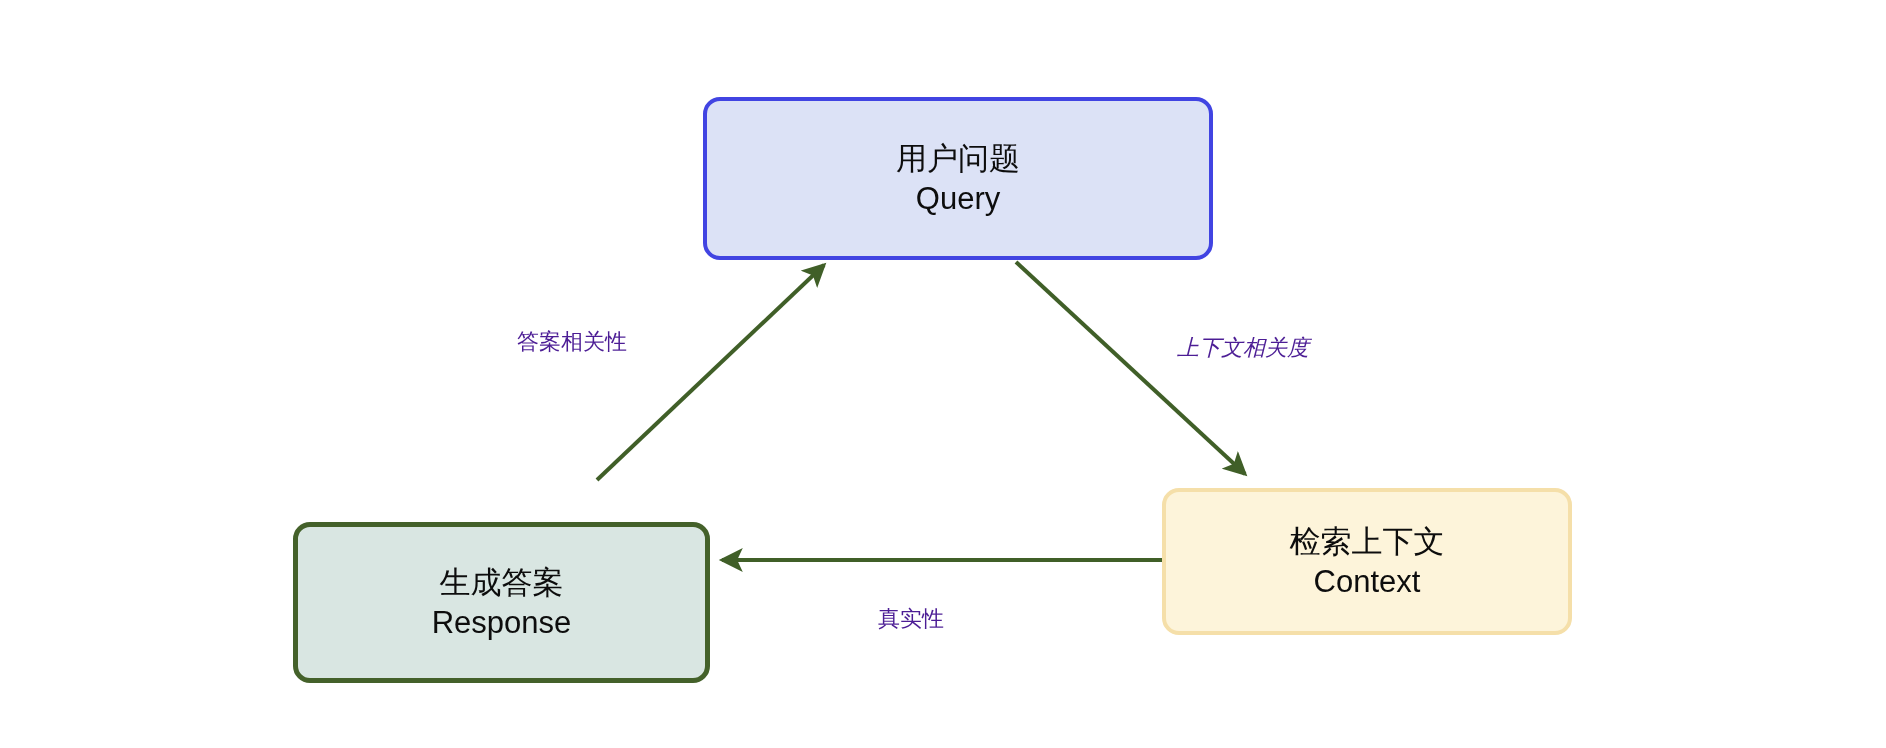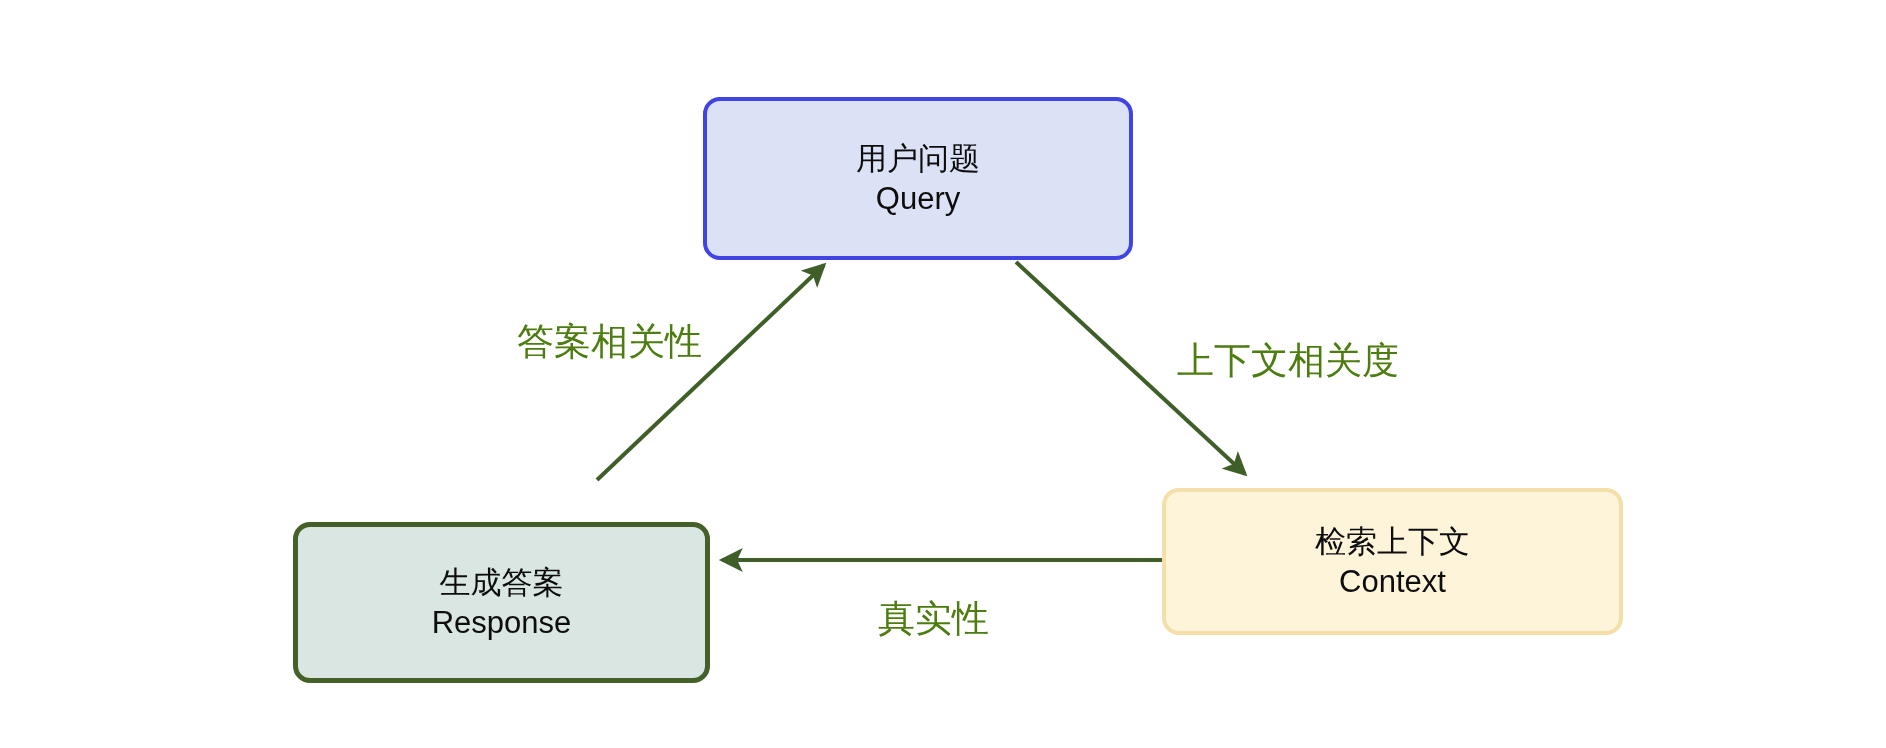--- a/index.html
+++ b/index.html
@@ -33,47 +33,47 @@
     align-items: center;
     justify-content: center;
     text-align: center;
     color: #0d0d0d;
     font-size: 31px;
     line-height: 40px;
   }
   .node-query {
     left: 703px;
     top: 97px;
-    width: 430px;
+    width: 510px;
     height: 163px;
     border-width: 4px;
   }
   .node-response {
     left: 293px;
     top: 481px;
     width: 417px;
     height: 161px;
     border-width: 5px;
   }
   .node-context {
     left: 1162px;
     top: 488px;
-    width: 461px;
+    width: 410px;
     height: 147px;
     border-width: 4px;
   }
   .edge-label {
     position: absolute;
-    color: #4d7c0f;
-    font-size: 37px;
+    color: #4c1d95;
+    font-size: 22px;
     line-height: 34px;
     white-space: nowrap;
   }
   .edge-label-answer-relevance { left: 517px; top: 325px; }
-  .edge-label-context-relevance { left: 1177px; top: 344px; }
+  .edge-label-context-relevance { left: 1177px; top: 331px; font-style: italic; }
   .edge-label-faithfulness { left: 878px; top: 592px; margin-top: 10px; }
 </style>
 </head>
 <body>
 
 <div class="canvas">
 
   <svg class="edges" viewBox="0 0 1886 748" xmlns="http://www.w3.org/2000/svg">
     <defs>
       <marker id="arrowhead" markerWidth="7" markerHeight="6" refX="5.2" refY="3" orient="auto" markerUnits="strokeWidth">

